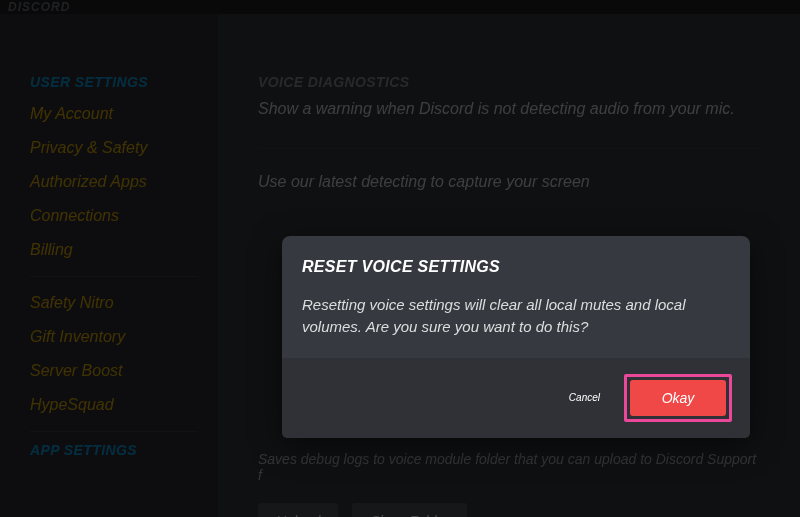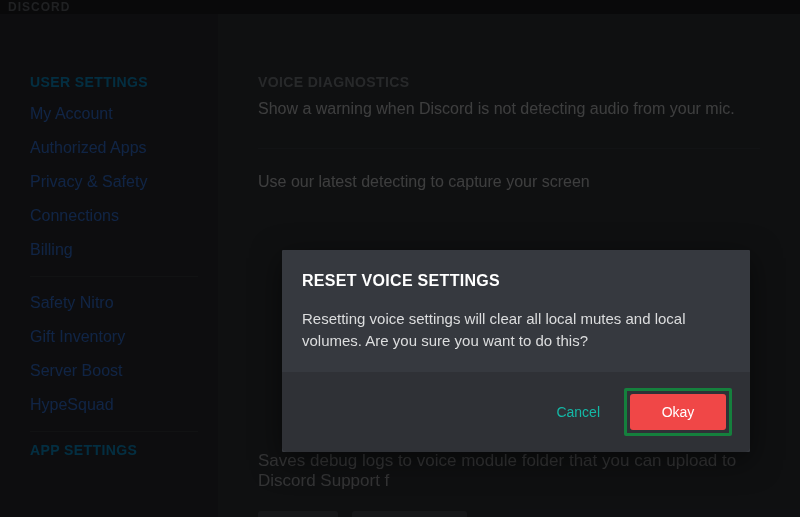--- a/index.html
+++ b/index.html
@@ -1,15 +1,15 @@
 <!DOCTYPE html>
 <html><head>
 <meta charset="utf-8">
 <style>
-  * { box-sizing: border-box; margin: 0; padding: 0; }
+  * { box-sizing: border-box; margin: 0; padding: 0; font-style: italic; }
   body {
     width: 800px;
     height: 517px;
     background: #000;
     font-family: -apple-system, BlinkMacSystemFont, "Segoe UI", Helvetica, Arial, sans-serif;
     overflow: hidden;
     position: relative;
   }
   .dim-overlay {
     position: absolute;
@@ -51,21 +51,21 @@
     overflow: hidden;
   }
   .section-header {
     color: #0ea5e9;
     font-size: 14px;
     font-weight: 700;
     letter-spacing: 0.4px;
     margin: 0 10px 8px 10px;
   }
   .sidebar-item {
-    color: #3b82f6;
+    color: #eab308;
     font-size: 16px;
     padding: 7px 10px;
     border-radius: 4px;
     cursor: pointer;
     margin-bottom: 2px;
   }
   .divider {
     height: 1px;
     background: #3f4147;
     margin: 10px 10px;
@@ -88,45 +88,45 @@
     font-size: 16px;
     margin-bottom: 30px;
   }
   .hr {
     height: 1px;
     background: #40444b;
     margin: 24px 0;
   }
   .debug-text {
     color: #b9bbbe;
-    font-size: 17px;
+    font-size: 14px;
     margin-top: 260px;
   }
   .button-row {
     display: flex;
     gap: 14px;
     margin-top: 20px;
   }
   .btn-secondary {
     background: #4f545c;
     color: #fff;
     border: none;
     padding: 10px 18px;
     font-size: 14px;
     border-radius: 3px;
     cursor: pointer;
   }
   
   .modal {
     position: absolute;
     left: 282px;
-    top: 250px;
+    top: 236px;
     width: 468px;
     background: #36393f;
-    border-radius: 1px;
+    border-radius: 8px;
     z-index: 10;
     box-shadow: 0 8px 30px rgba(0,0,0,0.5);
   }
   .modal-body {
     padding: 22px 20px 20px 20px;
   }
   .modal-title {
     color: #fff;
     font-size: 16px;
     font-weight: 700;
@@ -143,29 +143,29 @@
     background: #2f3136;
     padding: 16px 18px;
     display: flex;
     justify-content: flex-end;
     align-items: center;
     gap: 18px;
     border-radius: 0 0 5px 5px;
   }
   .btn-cancel {
     background: transparent;
-    color: #14b8a6;
+    color: #ffffff;
     border: none;
-    font-size: 14px;
+    font-size: 10px;
     cursor: pointer;
     padding: 8px 6px;
     text-align: center;
   }
   .btn-okay-wrap {
-    border: 3px solid #15803d;
+    border: 3px solid #ec4899;
     padding: 3px;
     border-radius: 2px;
   }
   .btn-okay {
     background: #f04747;
     color: #fff;
     border: none;
     padding: 10px 30px;
     font-size: 14px;
     border-radius: 3px;
@@ -177,22 +177,22 @@
 <body>
 
 <div class="app">
   <div class="titlebar">
     <span class="wordmark">DISCORD</span>
   </div>
   <div class="content">
     <aside class="sidebar">
       <div class="section-header">USER SETTINGS</div>
       <div class="sidebar-item">My Account</div>
+      <div class="sidebar-item">Privacy &amp; Safety</div>
       <div class="sidebar-item">Authorized Apps</div>
-      <div class="sidebar-item">Privacy &amp; Safety</div>
       <div class="sidebar-item">Connections</div>
       <div class="sidebar-item">Billing</div>
       <div class="divider"></div>
       <div class="sidebar-item">Safety Nitro</div>
       <div class="sidebar-item">Gift Inventory</div>
       <div class="sidebar-item">Server Boost</div>
       <div class="sidebar-item">HypeSquad</div>
       <div class="divider"></div>
       <div class="section-header">APP SETTINGS</div>
     </aside>

